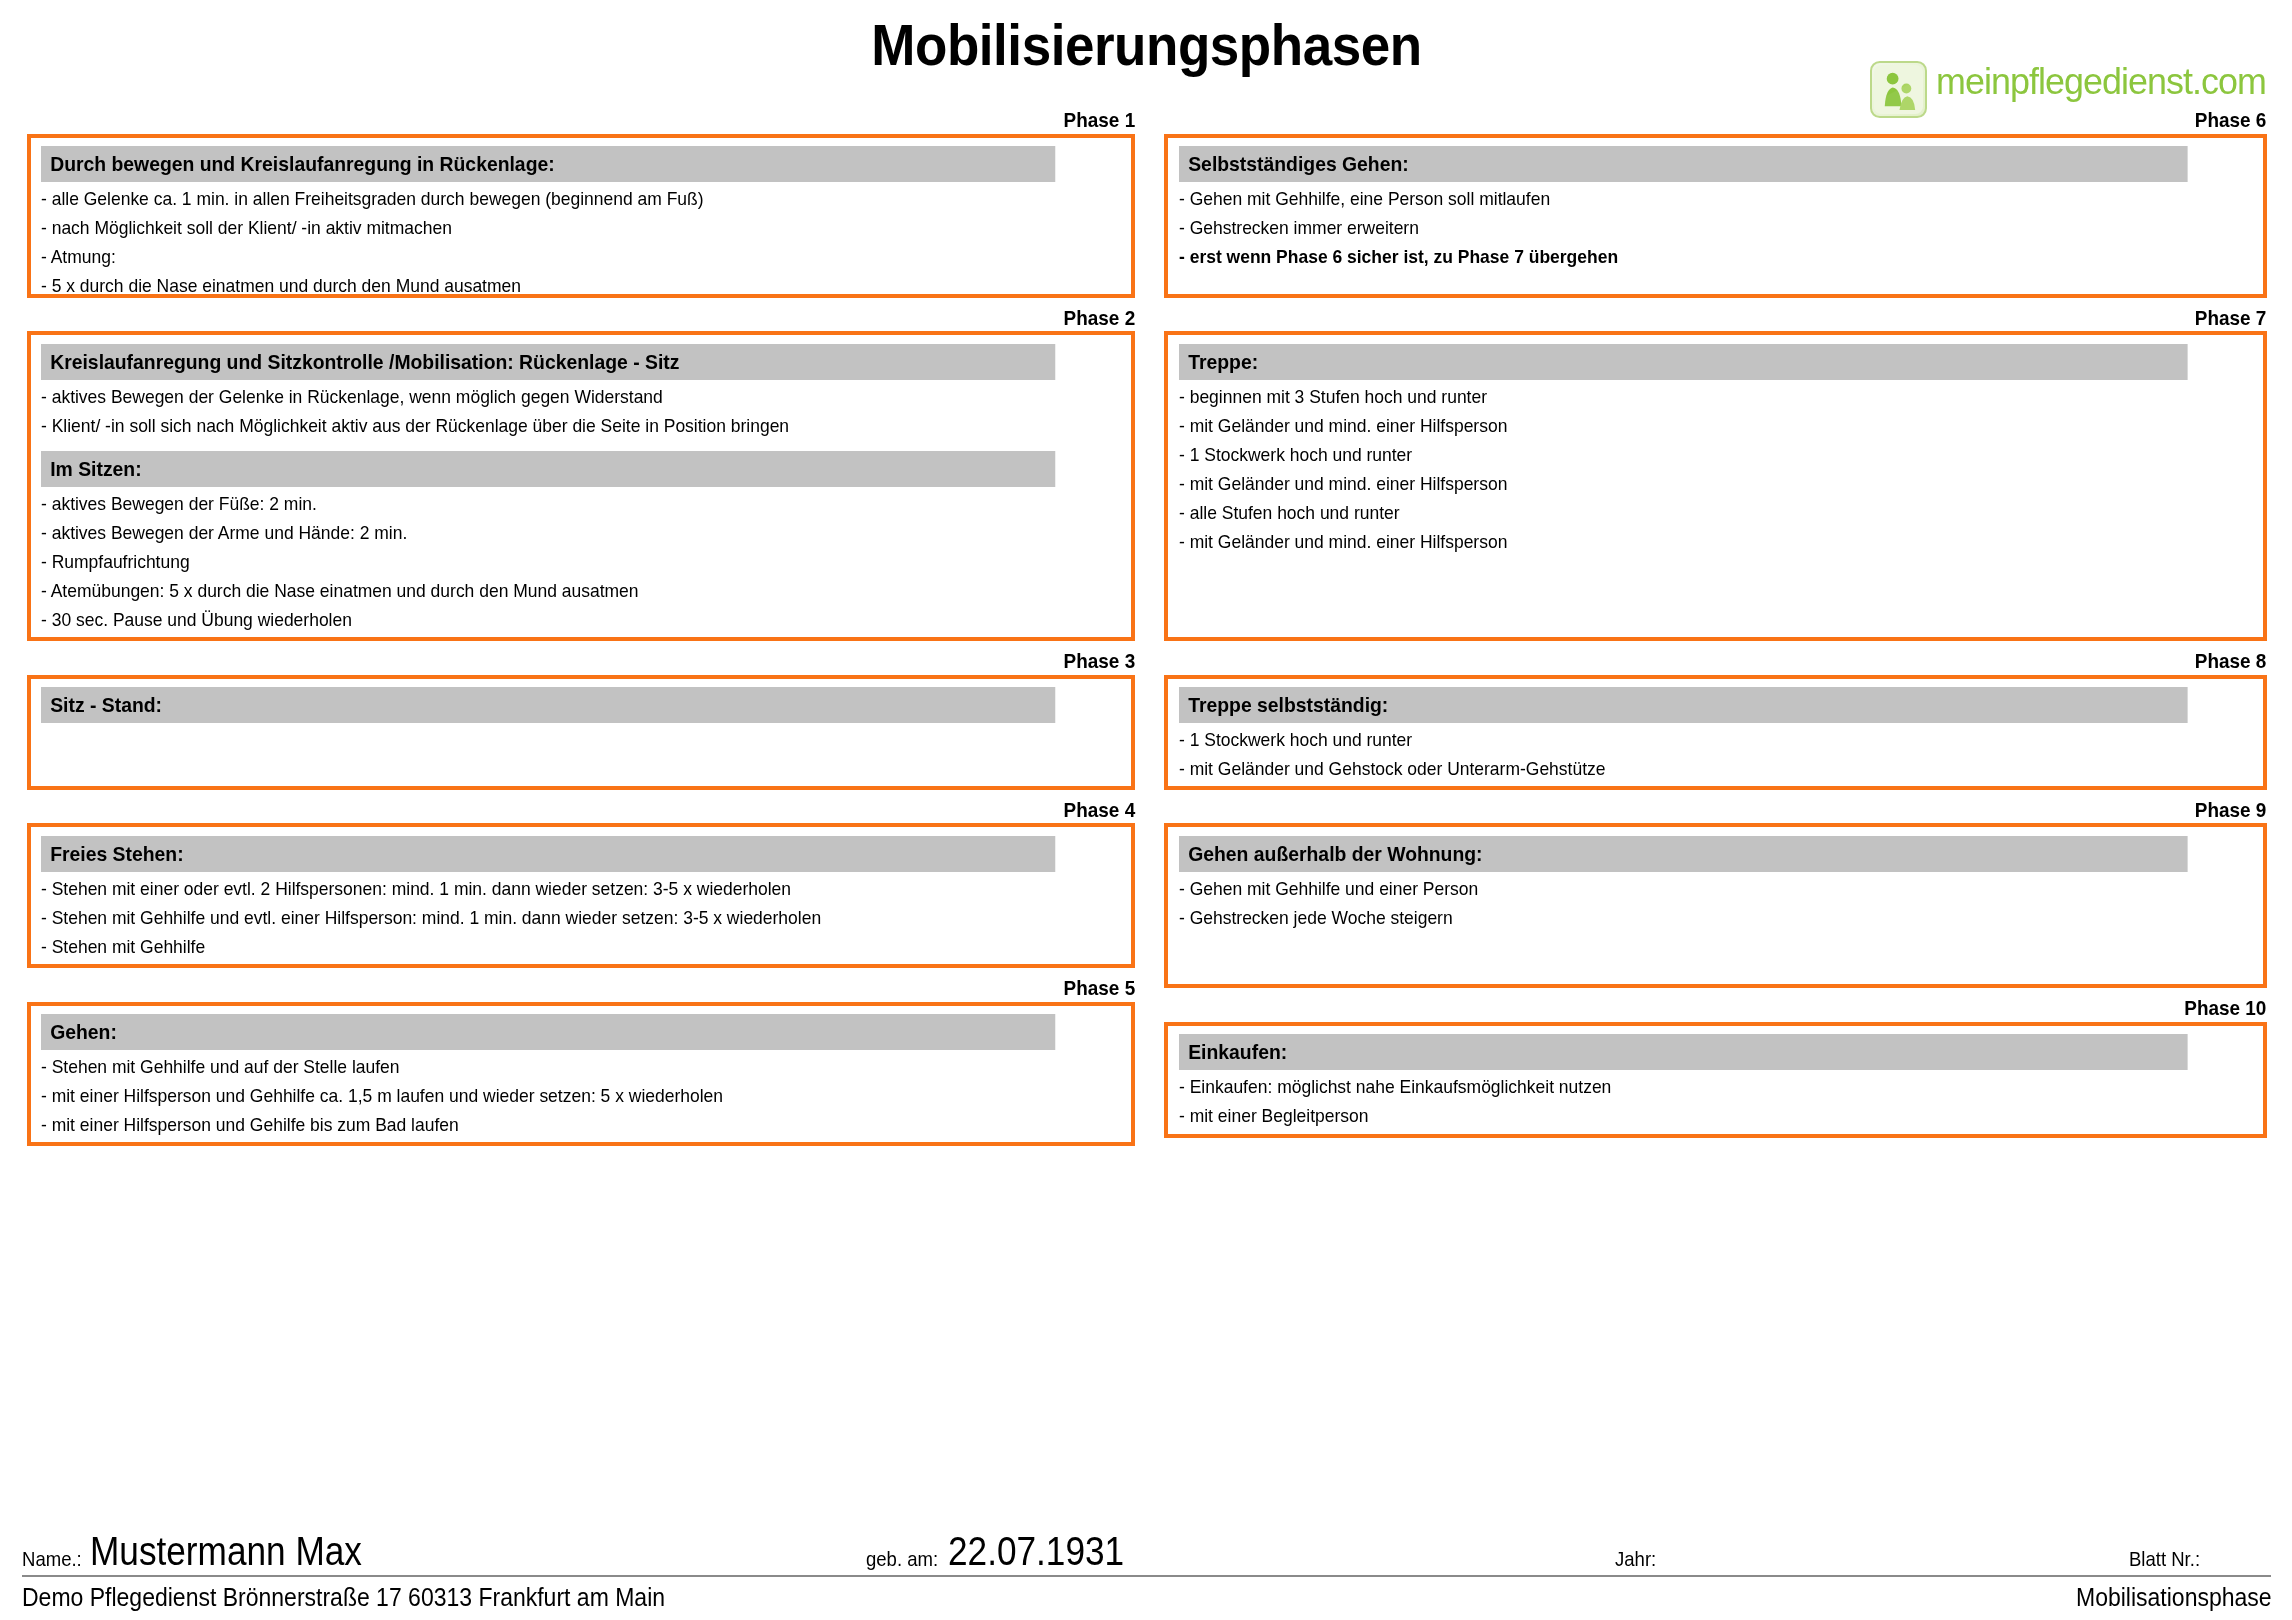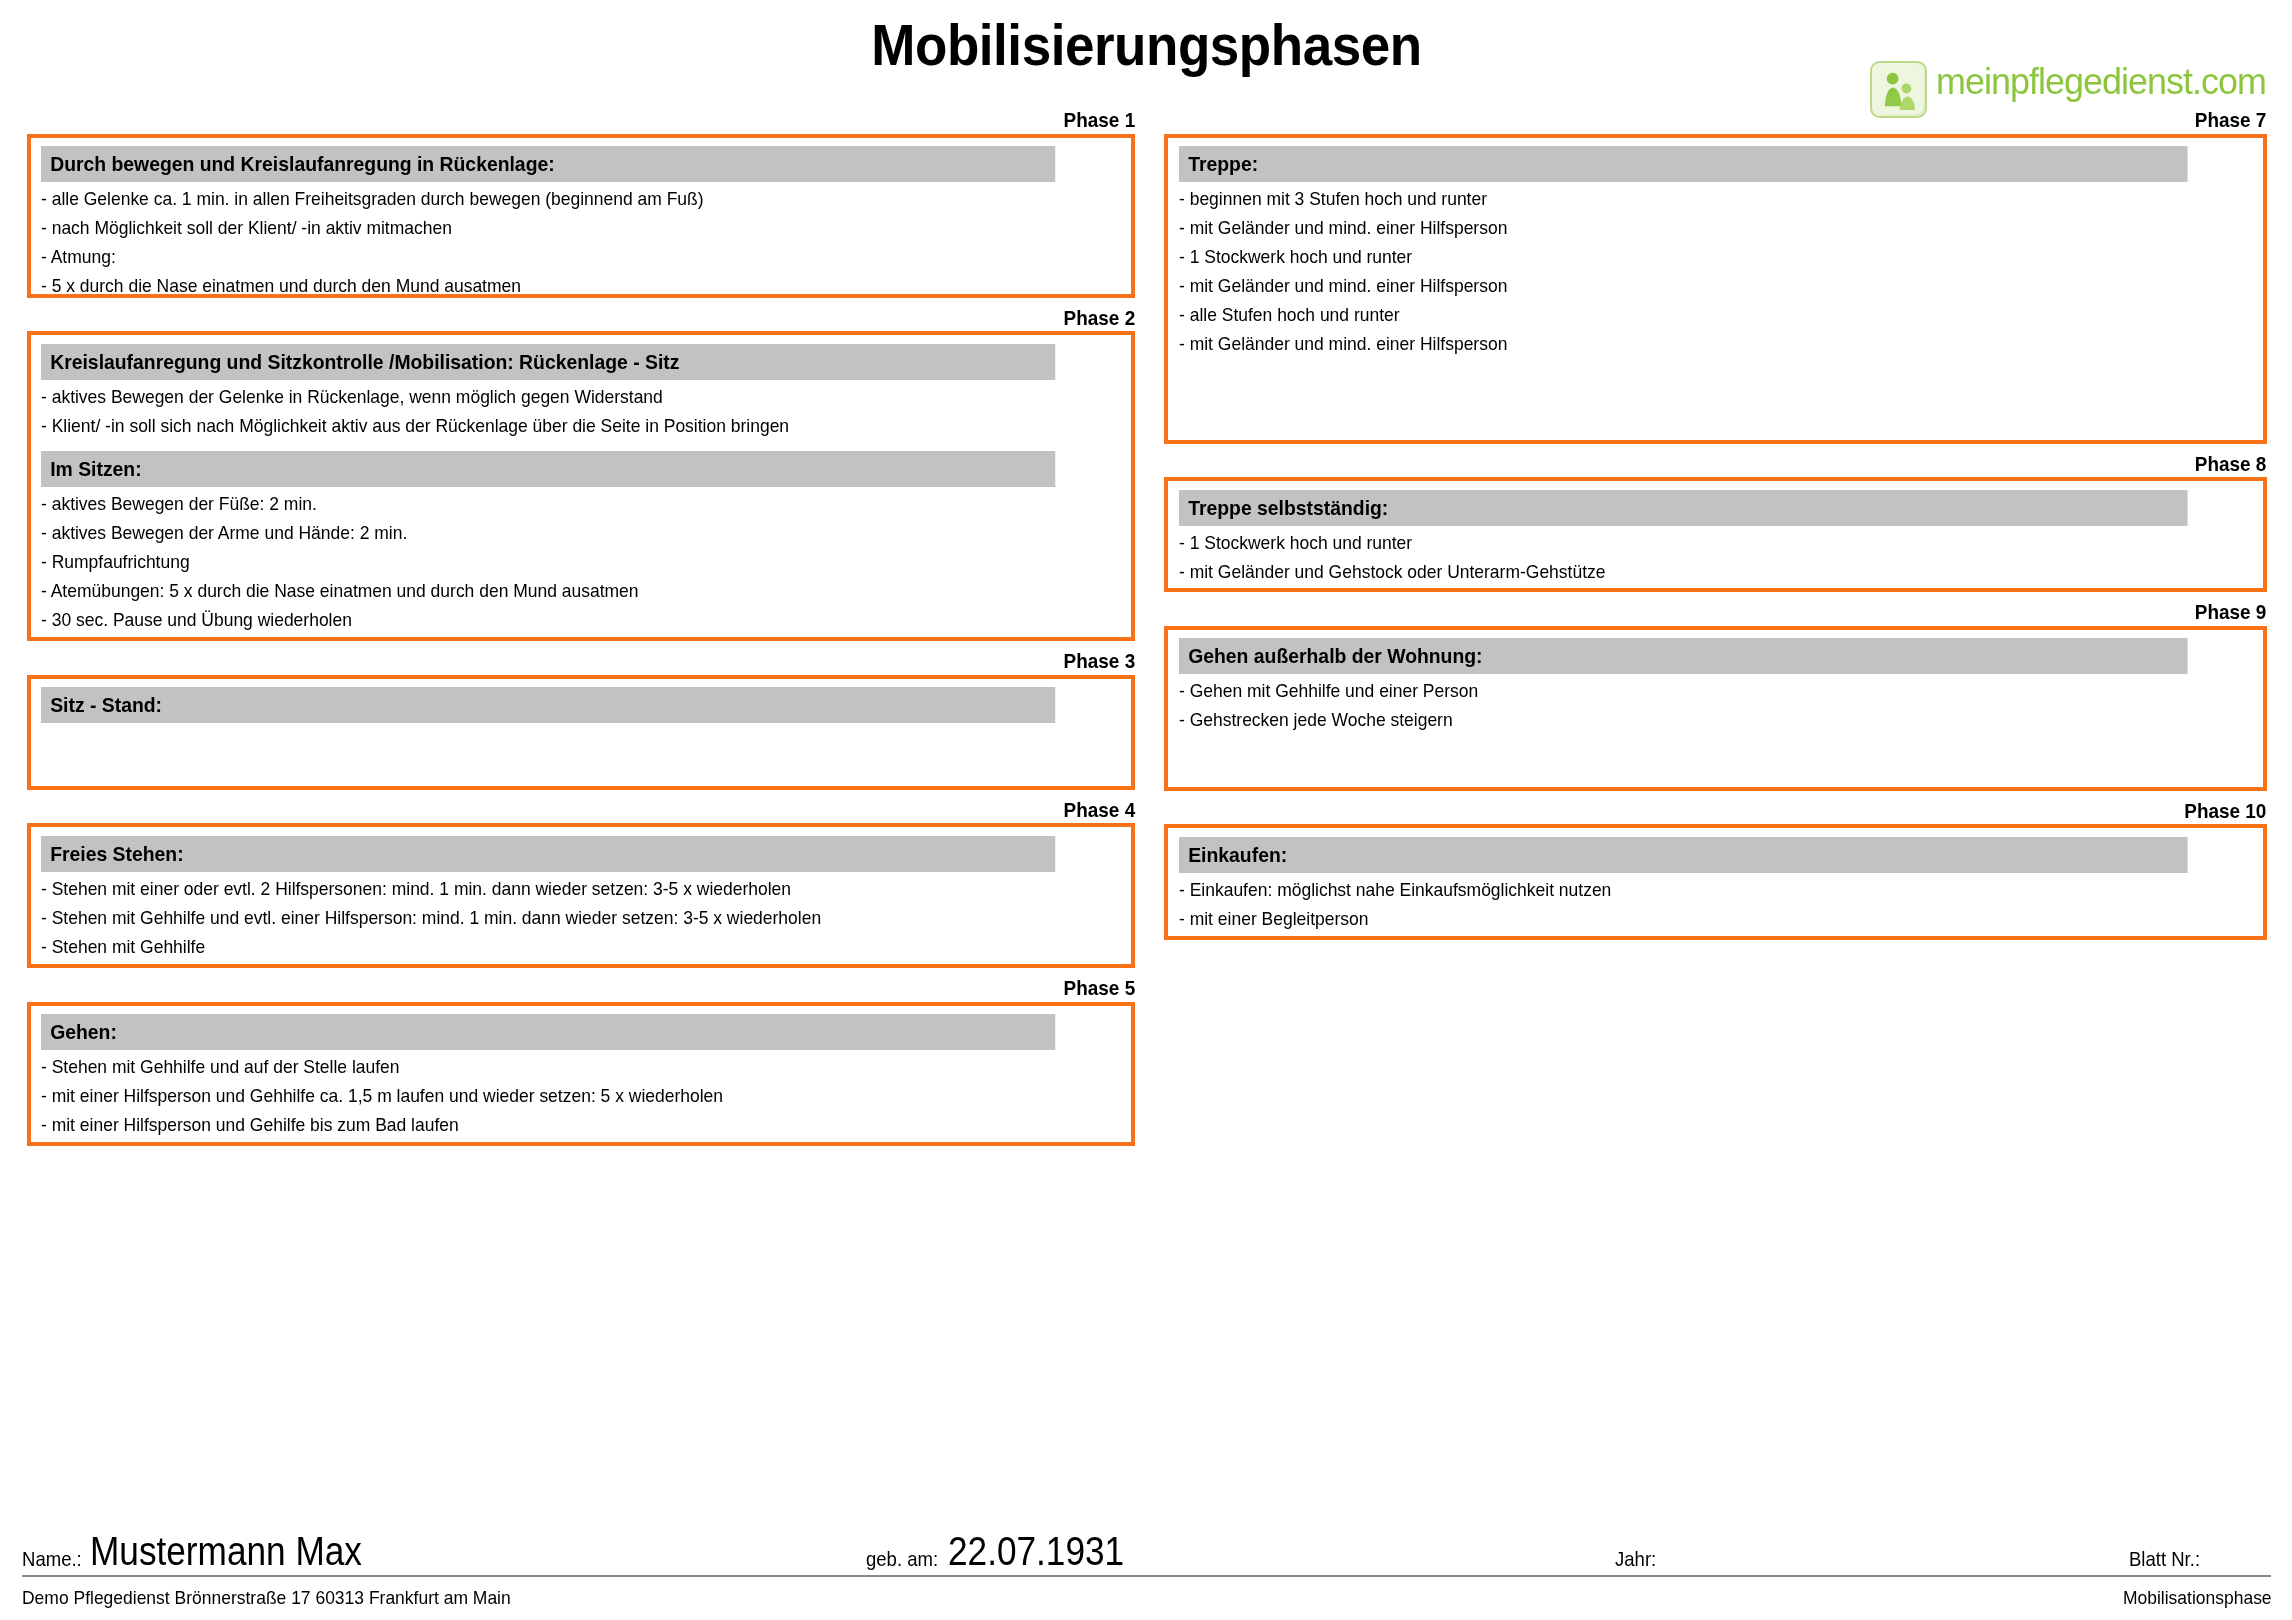--- a/index.html
+++ b/index.html
@@ -158,21 +158,21 @@
     transform: scaleX(0.88);
     transform-origin: left bottom;
     white-space: nowrap;
     margin-left: 2px;
   }
   .spacer-flex { flex: 1; }
   .footer-row2 {
     display: flex;
     align-items: center;
     padding-top: 5.9px;
-    font-size: 19px;
+    font-size: 25px;
     line-height: 29px;
   }
   .addr {
     transform: scaleX(0.92);
     transform-origin: left center;
     white-space: nowrap;
   }
   .form-name {
     transform: scaleX(0.92);
     transform-origin: right center;
@@ -270,20 +270,31 @@
           <div class="item">- mit einer Hilfsperson und Gehilfe bis zum Bad laufen</div>
 
         </div>
       </div>
     </div>
 
   </div>
 
   <div class="col col-right">
 
+    <div class="phase-block">
+      <div class="phase-label">Phase 6</div>
+      <div class="phase-box h-p6">
+        <div class="band">Selbstständiges Gehen:</div>
+        <div class="items">
+          <div class="item">- Gehen mit Gehhilfe, eine Person soll mitlaufen</div>
+          <div class="item">- Gehstrecken immer erweitern</div>
+          <div class="item bold">- erst wenn Phase 6 sicher ist, zu Phase 7 übergehen</div>
+        </div>
+      </div>
+    </div>
 
     <div class="phase-block">
       <div class="phase-label">Phase 7</div>
       <div class="phase-box h-p7">
         <div class="band">Treppe:</div>
         <div class="items">
           <div class="item">- beginnen mit 3 Stufen hoch  und runter</div>
           <div class="item">- mit Geländer und mind. einer Hilfsperson</div>
           <div class="item">- 1 Stockwerk hoch und runter</div>
           <div class="item">- mit Geländer und mind. einer Hilfsperson</div>

